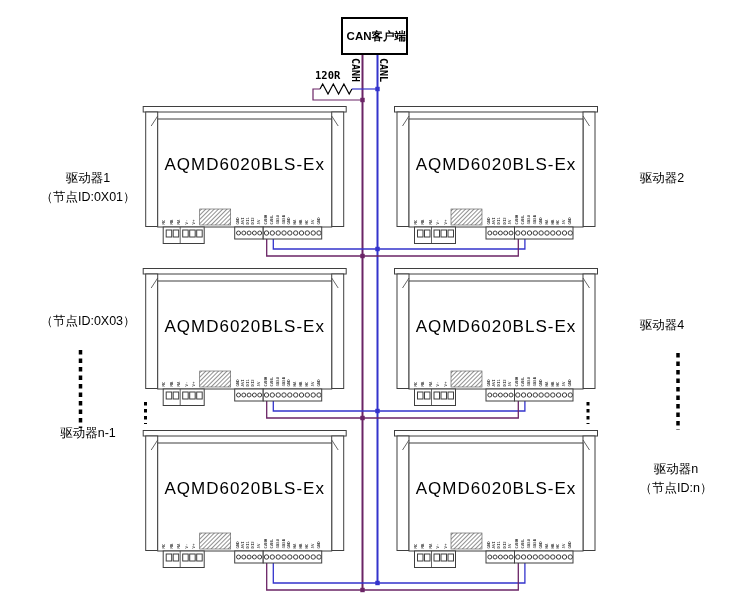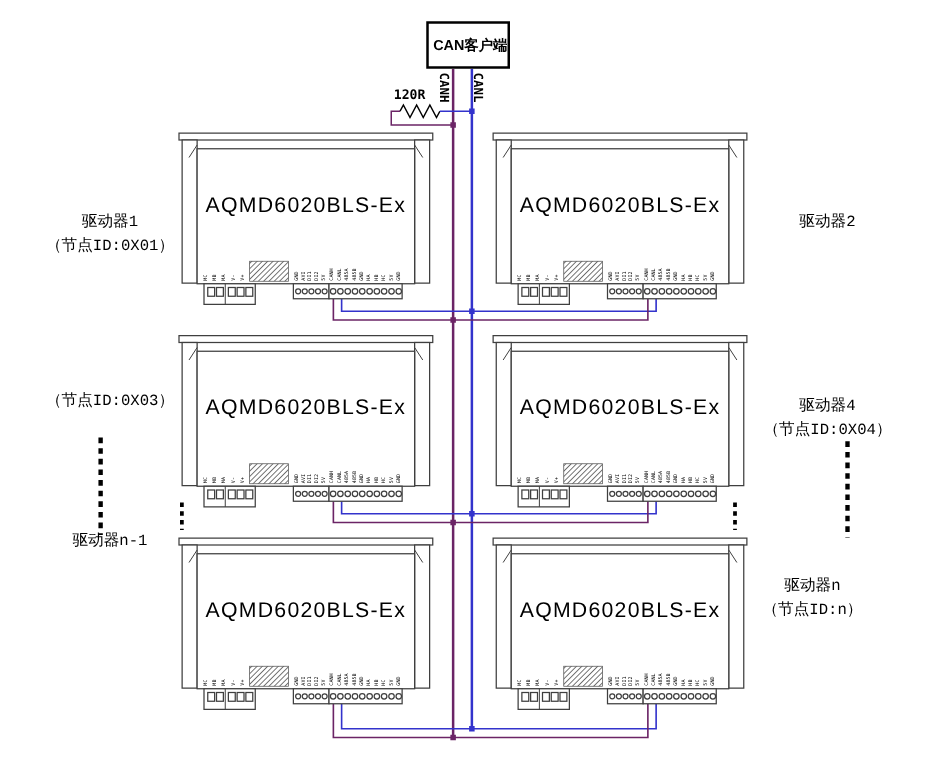--- a/index.html
+++ b/index.html
@@ -20,21 +20,21 @@
   .buslabel{font-family:"DejaVu Sans Mono","Liberation Mono",monospace;font-size:10px;
             font-weight:bold;fill:#000;}
   .reslabel{font-family:"DejaVu Sans Mono","Liberation Mono",monospace;font-size:10.5px;
             font-weight:600;fill:#000;}
   .clientbox{position:absolute;left:341px;top:17px;width:63px;height:34px;border:2px solid #000;
              background:#fff;display:flex;align-items:center;justify-content:flex-end;
              font-size:11.5px;font-weight:bold;color:#000;}
   .clientnote{position:absolute;left:413px;top:28px;font-size:13px;font-weight:bold;
               letter-spacing:.5px;color:#000;white-space:nowrap;}
   .nodelabel{position:absolute;width:120px;text-align:center;font-size:12.5px;line-height:19px;
-             color:#000;white-space:nowrap;font-family:Liberation Mono, monospace;}
+             color:#000;white-space:nowrap;}
 </style>
 </head>
 <body>
 
 <div id="canvas">
 
   <svg width="750" height="607" viewBox="0 0 750 607">
     <defs>
       <pattern id="hatch" width="3" height="3" patternUnits="userSpaceOnUse" patternTransform="rotate(45)">
         <rect width="3" height="3" fill="#fff"></rect>
@@ -161,23 +161,22 @@
     <div>（节点ID:0X01）</div>
   </div>
   <div class="nodelabel" style="left:602px;top:169px">
     <div>驱动器2</div>
   </div>
   <div class="nodelabel" style="left:28px;top:312px">
     <div>（节点ID:0X03）</div>
   </div>
   <div class="nodelabel" style="left:602px;top:316px">
     <div>驱动器4</div>
-    <div>（节点ID:0X04）</div>
   </div>
   <div class="nodelabel" style="left:28px;top:424px">
     <div>驱动器n-1</div>
   </div>
-  <div class="nodelabel" style="left:590px;top:460px">
+  <div class="nodelabel" style="left:616px;top:460px">
     <div>驱动器n</div>
     <div>（节点ID:n）</div>
   </div>
 
 </div>
 
 </body></html>

